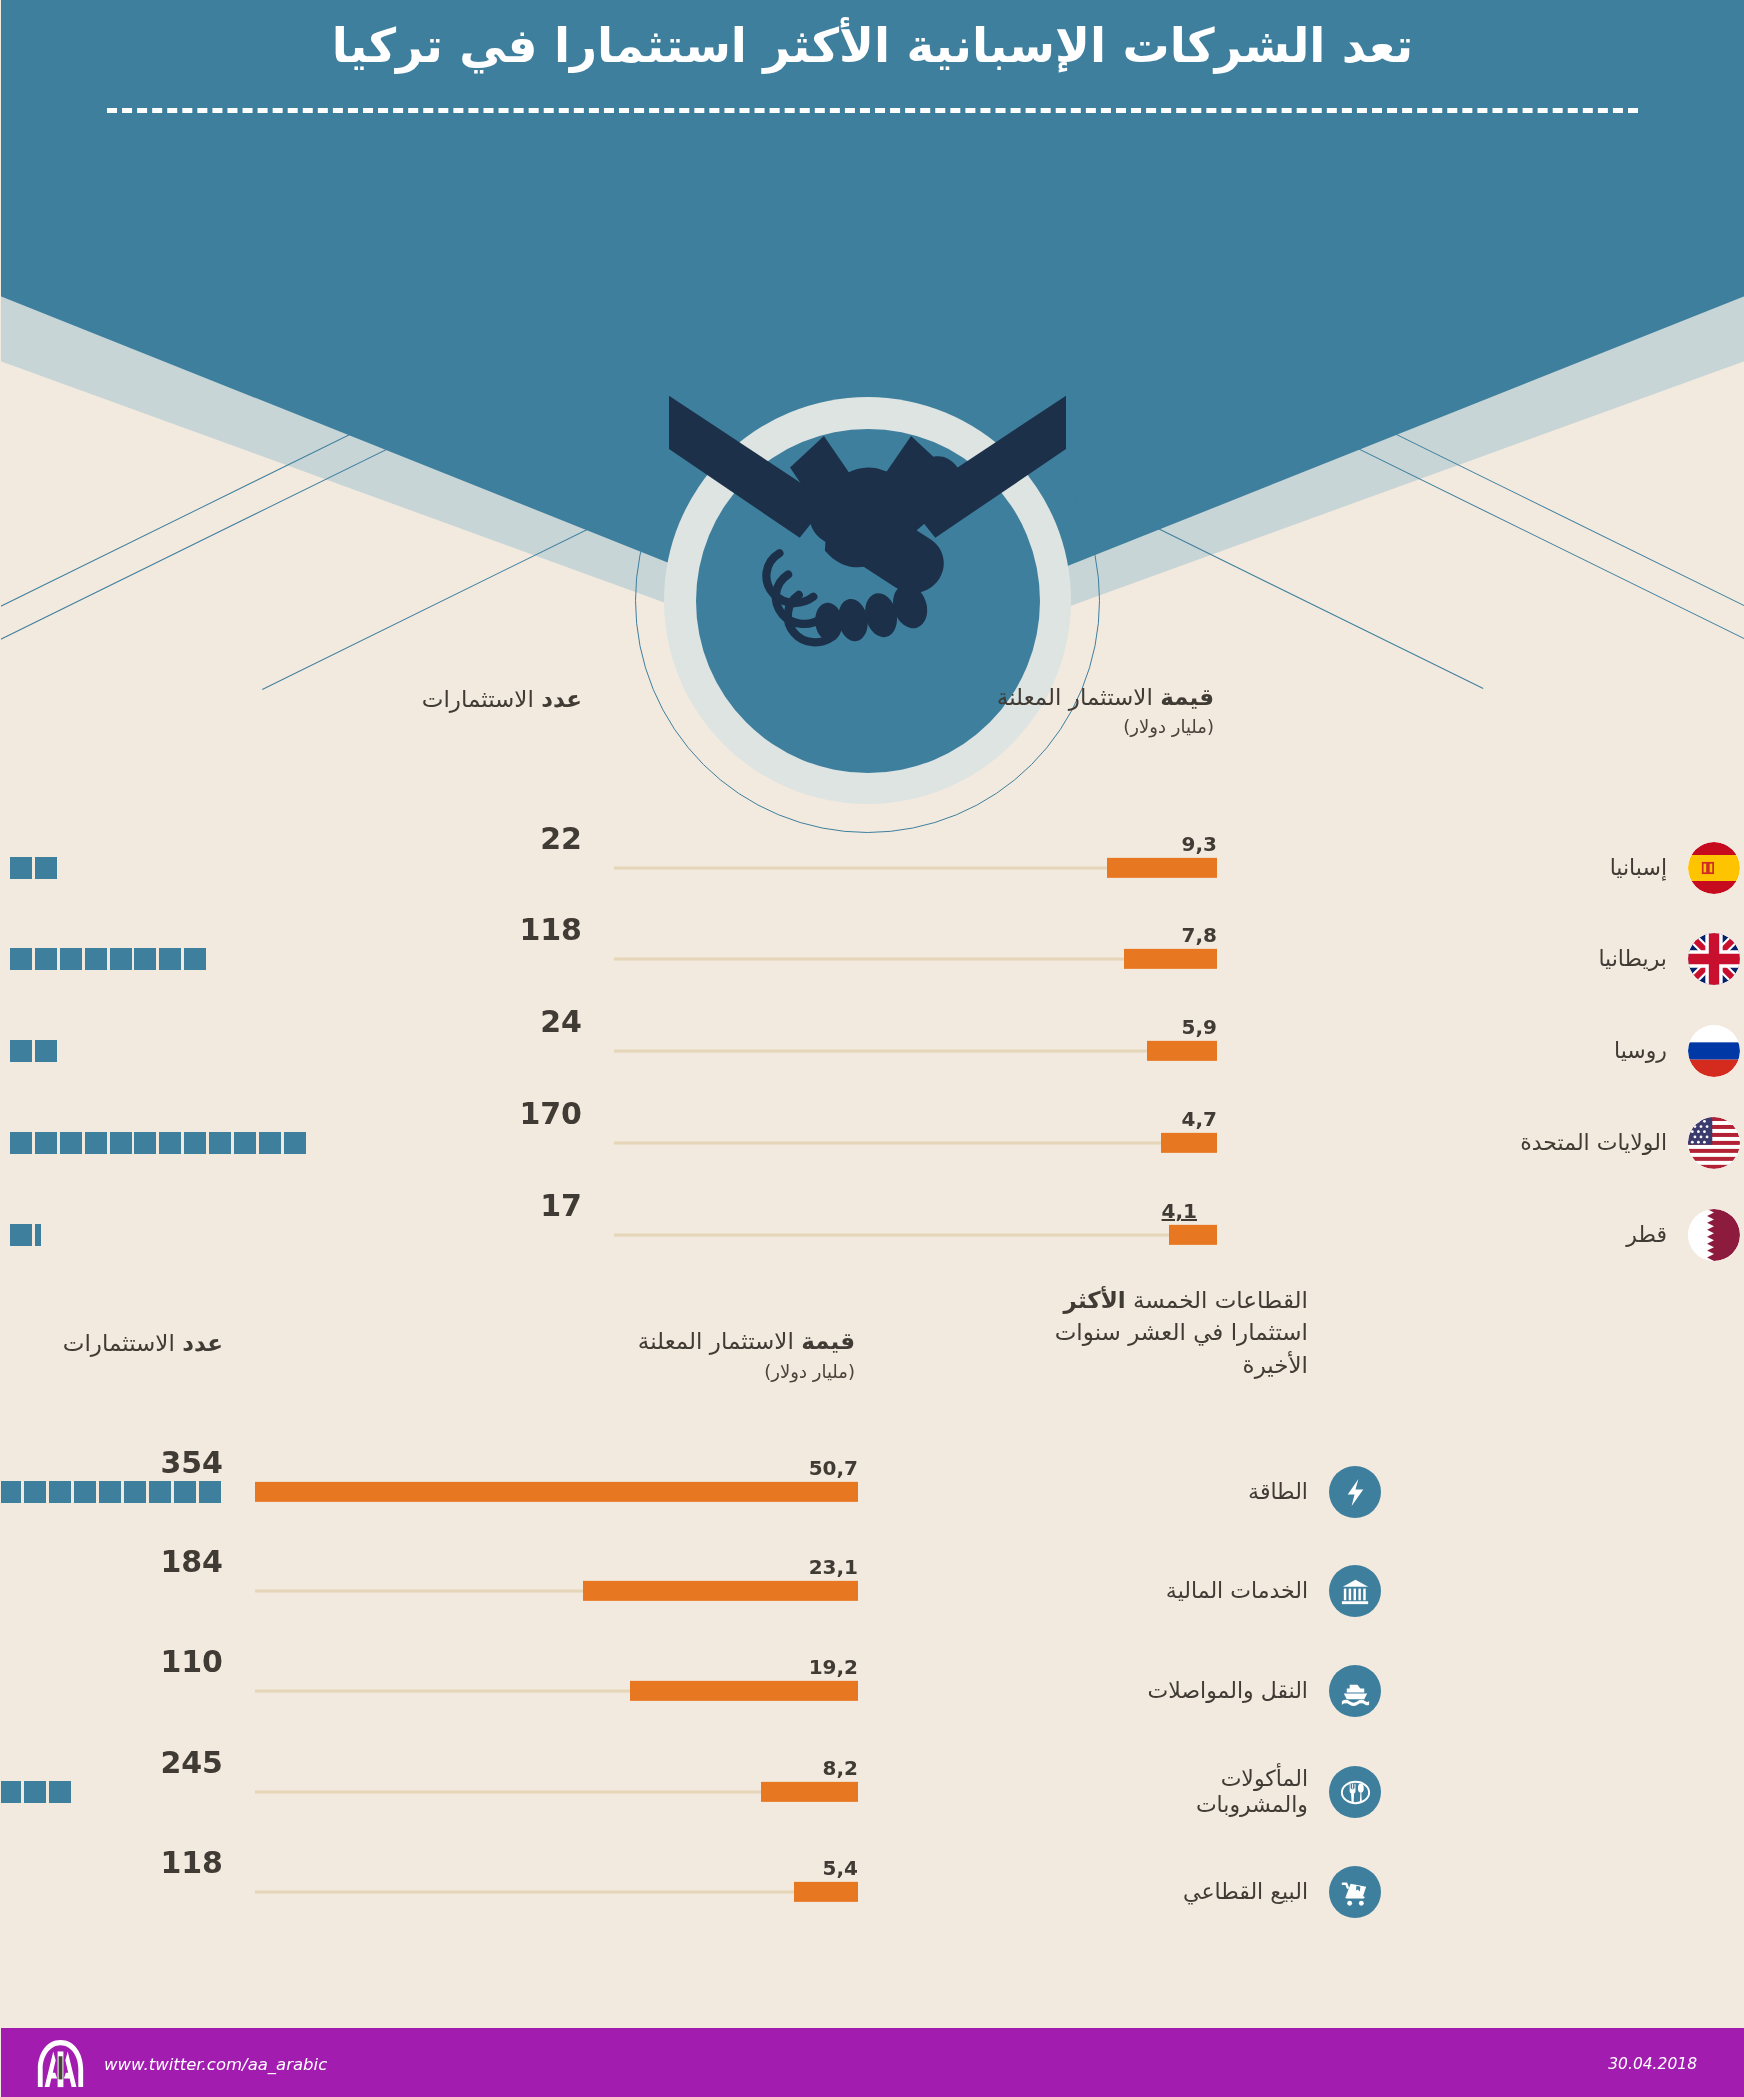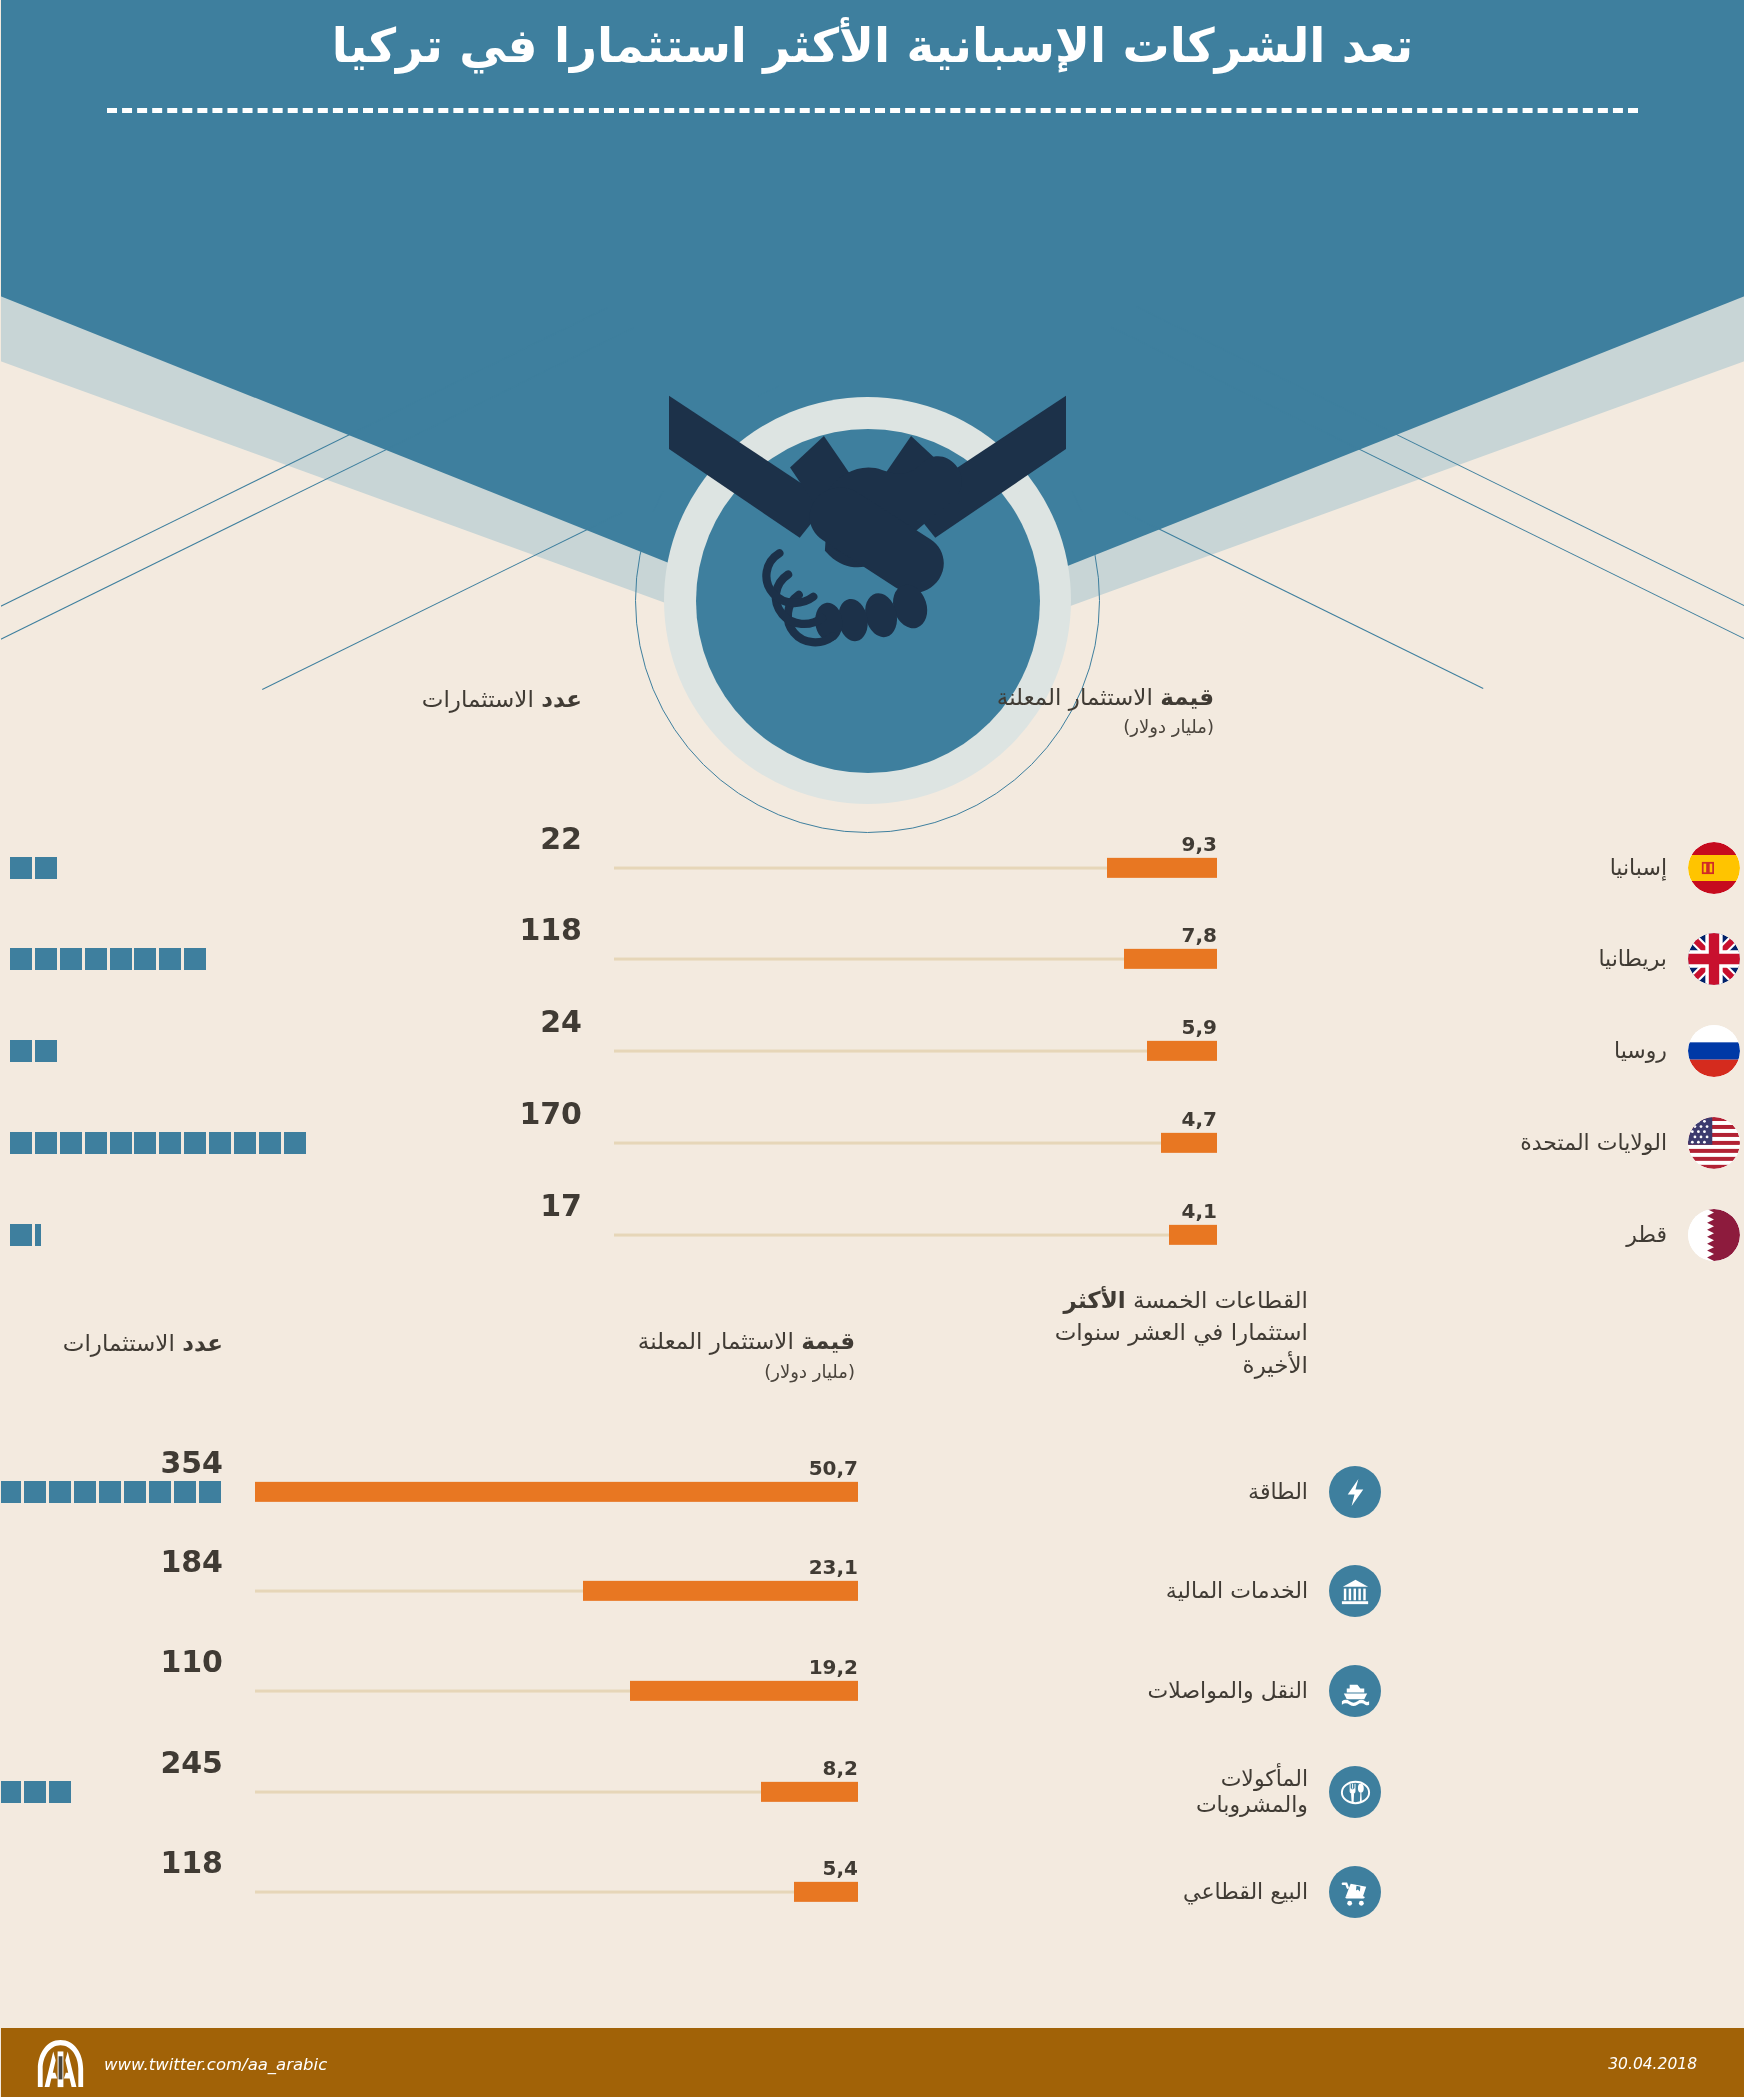--- a/index.html
+++ b/index.html
@@ -116,21 +116,21 @@
     gap:2.9px;transform:translateY(-50%);overflow:hidden;
   }
   .blk{width:22px;height:22px;background:#3E7F9E;flex:0 0 auto;}
   .cnt{
     position:absolute;color:#403B34;font-size:30px;font-weight:bold;
     text-align:left;transform:translateY(-100%);white-space:nowrap;
   }
 
   
   .footer{
-    position:absolute;left:0;top:2028px;width:1745px;height:69px;background:#a16207;
+    position:absolute;left:0;top:2028px;width:1745px;height:69px;background:#a21caf;
   }
   .aa-logo{position:absolute;left:34px;top:8.7px;width:53px;height:53px;}
   .footer-url{
     position:absolute;left:104px;top:27px;color:#FFFFFF;font-size:16.5px;
     font-style:italic;direction:ltr;
   }
   .footer-date{
     position:absolute;right:48px;top:27px;color:#FFFFFF;font-size:15.5px;
     font-style:italic;direction:ltr;
   }
@@ -352,21 +352,21 @@
             </clipPath>
           <g clip-path="url(#c5)">
               <rect width="60" height="60" fill="#FFFFFF"></rect>
           <path d="M22 0 L30 4 L22 8 L30 12 L22 16 L30 20 L22 24 L30 28 L22 32 L30 36 L22 40 L30 44 L22 48 L30 52 L22 56 L30 60 L60 60 L60 0 Z" fill="#8D1B3D"></path>
             </g>
           </svg>
       </div>
       <div class="label-txt">قطر</div>
       <div class="track" style="right:528px;width:603px;"></div>
       <div class="fill" style="right:528px;width:48px;"></div>
-      <div class="val" style="right:528px;top:-11.6px;">4,1</div>
+      <div class="val" style="right:548px;top:-11.6px;text-decoration:underline;">4,1</div>
       <div class="blocks" style="right:1163px;width:572px;">
         <span class="blk"></span>
           <span class="blk" style="width:5.8px;"></span>
       </div>
       <div class="cnt" style="right:1163px;top:-11.6px;">17</div>
     </div>
   </div>
 
   <div class="panel" style="left:0;top:1274px;width:1386px;height:688px;">
 

